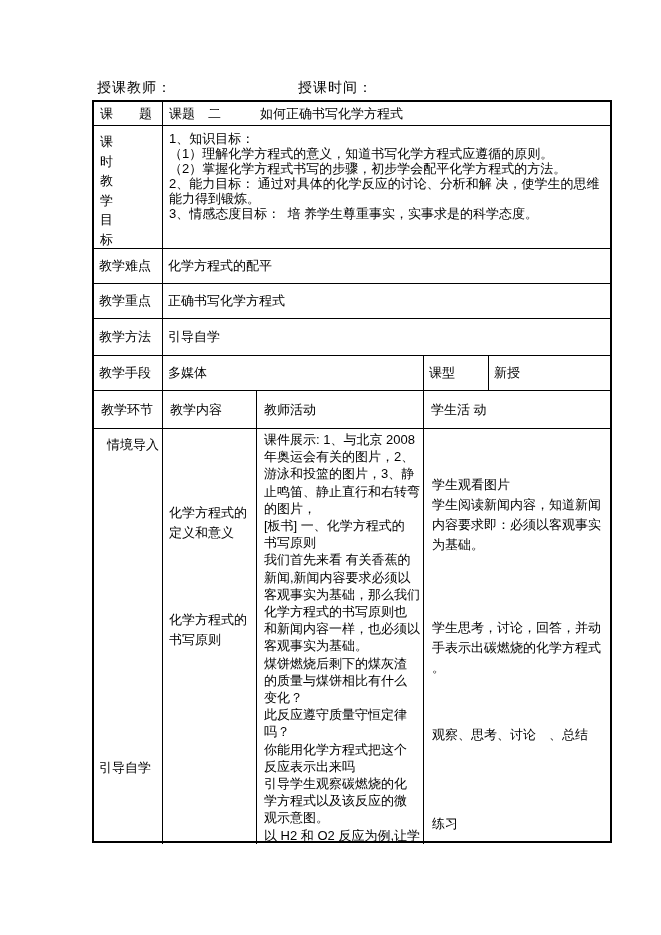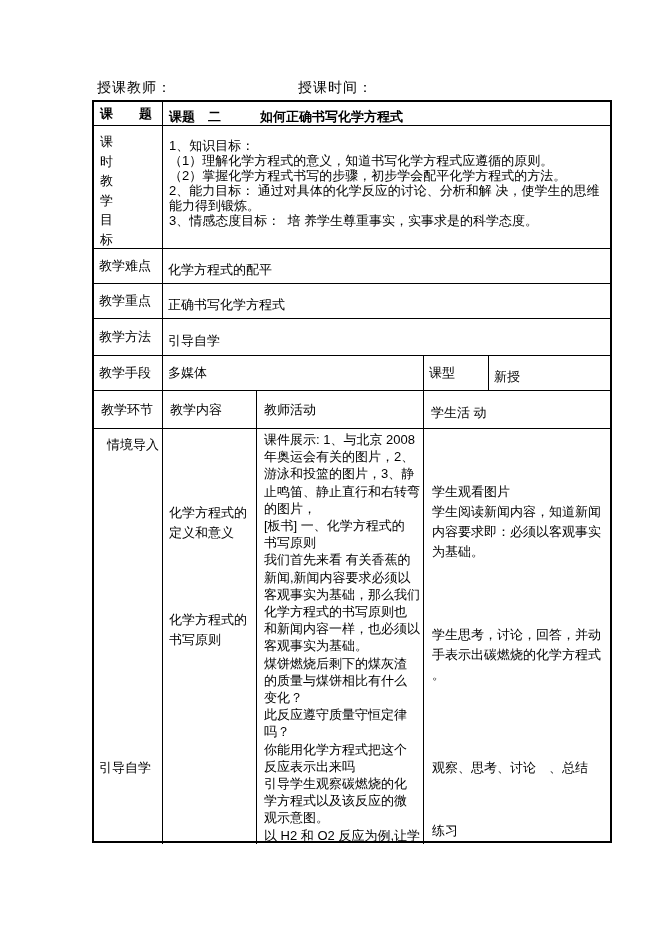--- a/index.html
+++ b/index.html
@@ -39,24 +39,24 @@
   .t-row:last-child { border-bottom: none; flex: 1; }
   .cell {
     border-right: 1px solid #000;
     overflow: hidden;
     position: relative;
   }
   .cell:last-child { border-right: none; }
   .c1 { width: 69px; flex: none; }
   .c2 { width: 94px; flex: none; }
   .c3 { width: 167px; flex: none; }
-  .c4 { flex: 1; margin-top: 7px; }
+  .c4 { flex: 1; }
 
   .vcenter { display: flex; align-items: center; padding-left: 5px; }
-  .pad { padding-left: 6px; font-weight: bold; }
+  .pad { padding-left: 6px; }
 
   #row-topic { height: 24px; }
   #row-topic .cell { display: flex; align-items: center; }
   #row-goals { height: 123px; }
   #row-focus { height: 35px; }
   #row-difficulty { height: 35px; }
   #row-method { height: 37px; }
   #row-means { height: 35px; }
   #row-cols { height: 38px; }
 
@@ -81,21 +81,21 @@
   .content-block1 { position: absolute; top: 74px; left: 6px; white-space: pre-wrap; }
   .content-block2 { position: absolute; top: 181px; left: 6px; white-space: pre-wrap; }
   .teacher-activity {
     padding: 2px 2px 0 7px;
     line-height: 17.2px;
     white-space: pre-wrap;
   }
   .student-block { position: absolute; left: 8px; right: 2px; white-space: pre-wrap; }
   .student-1 { top: 46px; }
   .student-2 { top: 189px; }
-  .student-3 { top: 322px; }
+  .student-3 { top: 296px; }
   .student-4 { top: 385px; }
 </style>
 </head>
 <body>
 
 <div class="doc-header-label" id="teacher-label">授课教师：</div>
 <div class="doc-header-label" id="time-label">授课时间：</div>
 
 <div class="lesson-table">
 

